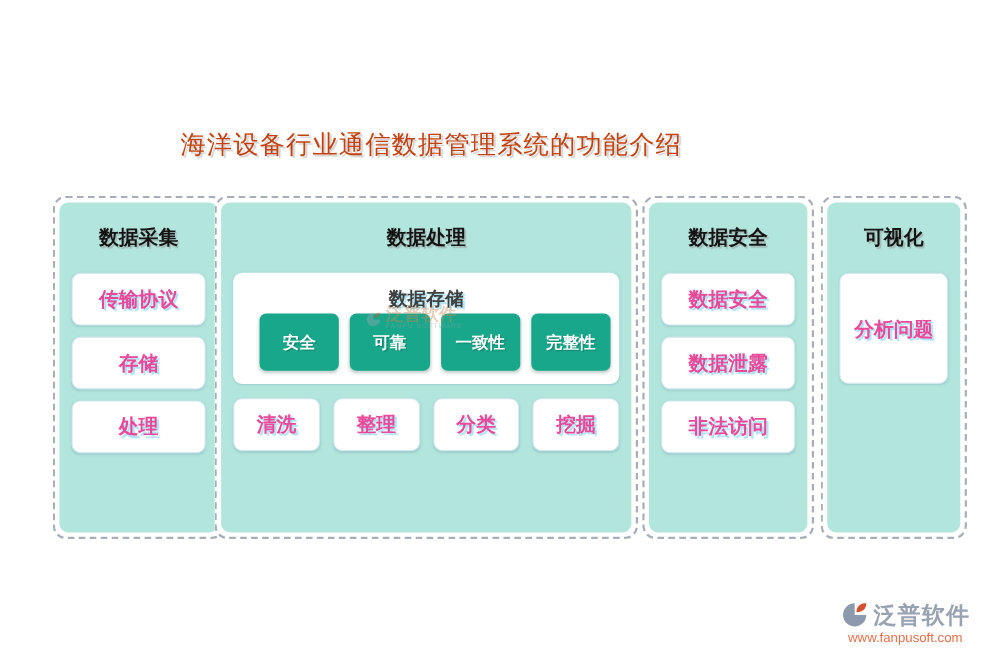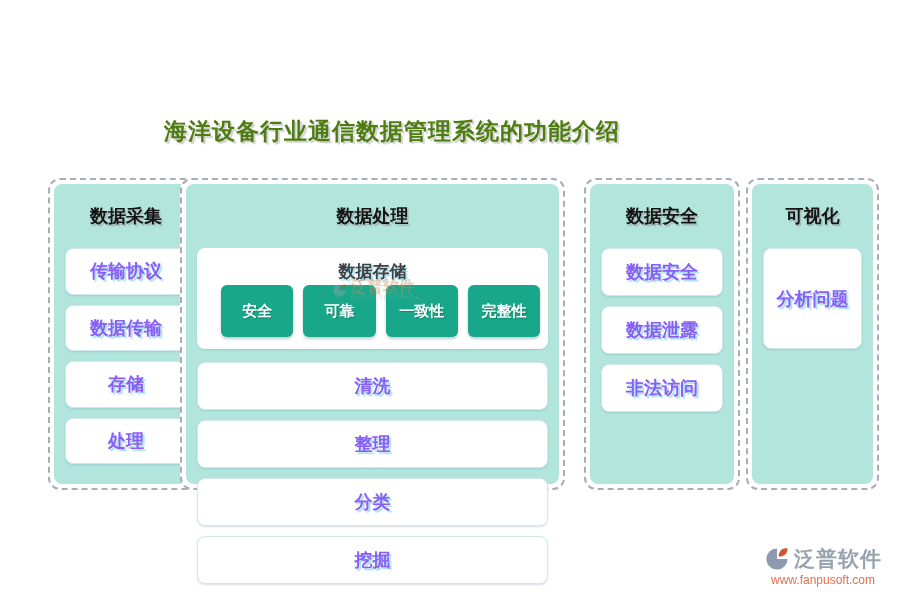--- a/index.html
+++ b/index.html
@@ -6,49 +6,49 @@
   body{
     width:900px;height:600px;
     background:#ffffff;
     font-family:"Liberation Serif","DejaVu Serif",serif;
     position:relative;overflow:hidden;
   }
   .page{position:absolute;inset:0;}
   .title{
     position:absolute;top:116px;left:0;width:784px;
     margin:0;text-align:center;
-    font-size:23px;font-weight:bold;color:#4d7c0f;
+    font-size:23px;font-weight:normal;color:#c2410c;
     text-shadow:2px 2px 1px rgba(150,150,150,0.45);
     letter-spacing:1px;
   }
   .col{
     position:absolute;top:178px;height:312px;
     border:2px dashed #a8aeb6;border-radius:12px;
     padding:4px;box-sizing:border-box;background:#ffffff;
   }
   .col-fill{
     background:#b2e6dd;border-radius:8px;
     width:100%;height:100%;box-sizing:border-box;
     display:flex;flex-direction:column;
     padding:10px 11px;
   }
   .col1{left:48px;width:156px;}
-  .col2{left:180px;width:385px;}
+  .col2{left:195px;width:385px;}
   .col3{left:584px;width:156px;}
   .col4{left:746px;width:133px;}
   .col-header{
     text-align:center;font-size:18px;font-weight:bold;color:#141414;
     text-shadow:1.5px 1.5px 1px rgba(150,150,150,0.55);
     margin:10px 0 20px 0;flex:0 0 auto;
   }
   .item-box{
     background:#ffffff;border:1px solid #d2e7ee;border-radius:8px;
     box-shadow:0 1px 2px rgba(90,140,160,0.25);
     display:flex;align-items:center;justify-content:center;
-    color:#8b5cf6;font-weight:bold;font-size:18px;
+    color:#ec4899;font-weight:bold;font-size:18px;
     height:46px;margin-bottom:10px;
     text-shadow:2px 2px 1px rgba(110,205,235,0.6);
   }
   .col4 .item-box{height:99px;margin-bottom:13px;}
   .storage-panel{
     background:#ffffff;border-radius:8px;
     box-shadow:0 1px 2px rgba(90,140,160,0.25);
     padding:8px 8px 12px 8px;margin-bottom:13px;
   }
   .storage-title{
@@ -58,21 +58,21 @@
   }
   .storage-buttons{display:flex;justify-content:flex-start;gap:10px;margin-left:16px;}
   .green-btn{
     background:#18a78a;border-radius:6px;
     width:78px;height:52px;
     display:flex;align-items:center;justify-content:center;
     color:#ffffff;font-weight:bold;font-size:15px;
     box-shadow:0 2px 3px rgba(0,60,45,0.25);
     text-shadow:1px 1px 1px rgba(0,80,60,0.4);
   }
-  .grid-2{display:grid;grid-template-columns:1fr;gap:10px 12px;}
+  .grid-2{display:grid;grid-template-columns:1fr 1fr 1fr 1fr;gap:10px 12px;}
   .grid-2 .item-box{margin-bottom:0;}
   .watermark{
     position:absolute;left:332px;top:279px;
     display:flex;align-items:center;gap:4px;
     opacity:0.42;z-index:5;pointer-events:none;
   }
   .watermark .wm-text{
     font-size:16px;font-weight:bold;color:#c98a5a;line-height:15px;
   }
   .watermark .wm-sub{
@@ -99,21 +99,20 @@
 <body>
 
 <div class="page">
 
   <h1 class="title">海洋设备行业通信数据管理系统的功能介绍</h1>
 
   <section class="col col1">
     <div class="col-fill">
       <div class="col-header">数据采集</div>
       <div class="item-box">传输协议</div>
-      <div class="item-box">数据传输</div>
       <div class="item-box">存储</div>
       <div class="item-box">处理</div>
     </div>
   </section>
 
   <section class="col col2">
     <div class="col-fill">
       <div class="col-header">数据处理</div>
       <div class="storage-panel">
         <div class="storage-title">数据存储</div>

